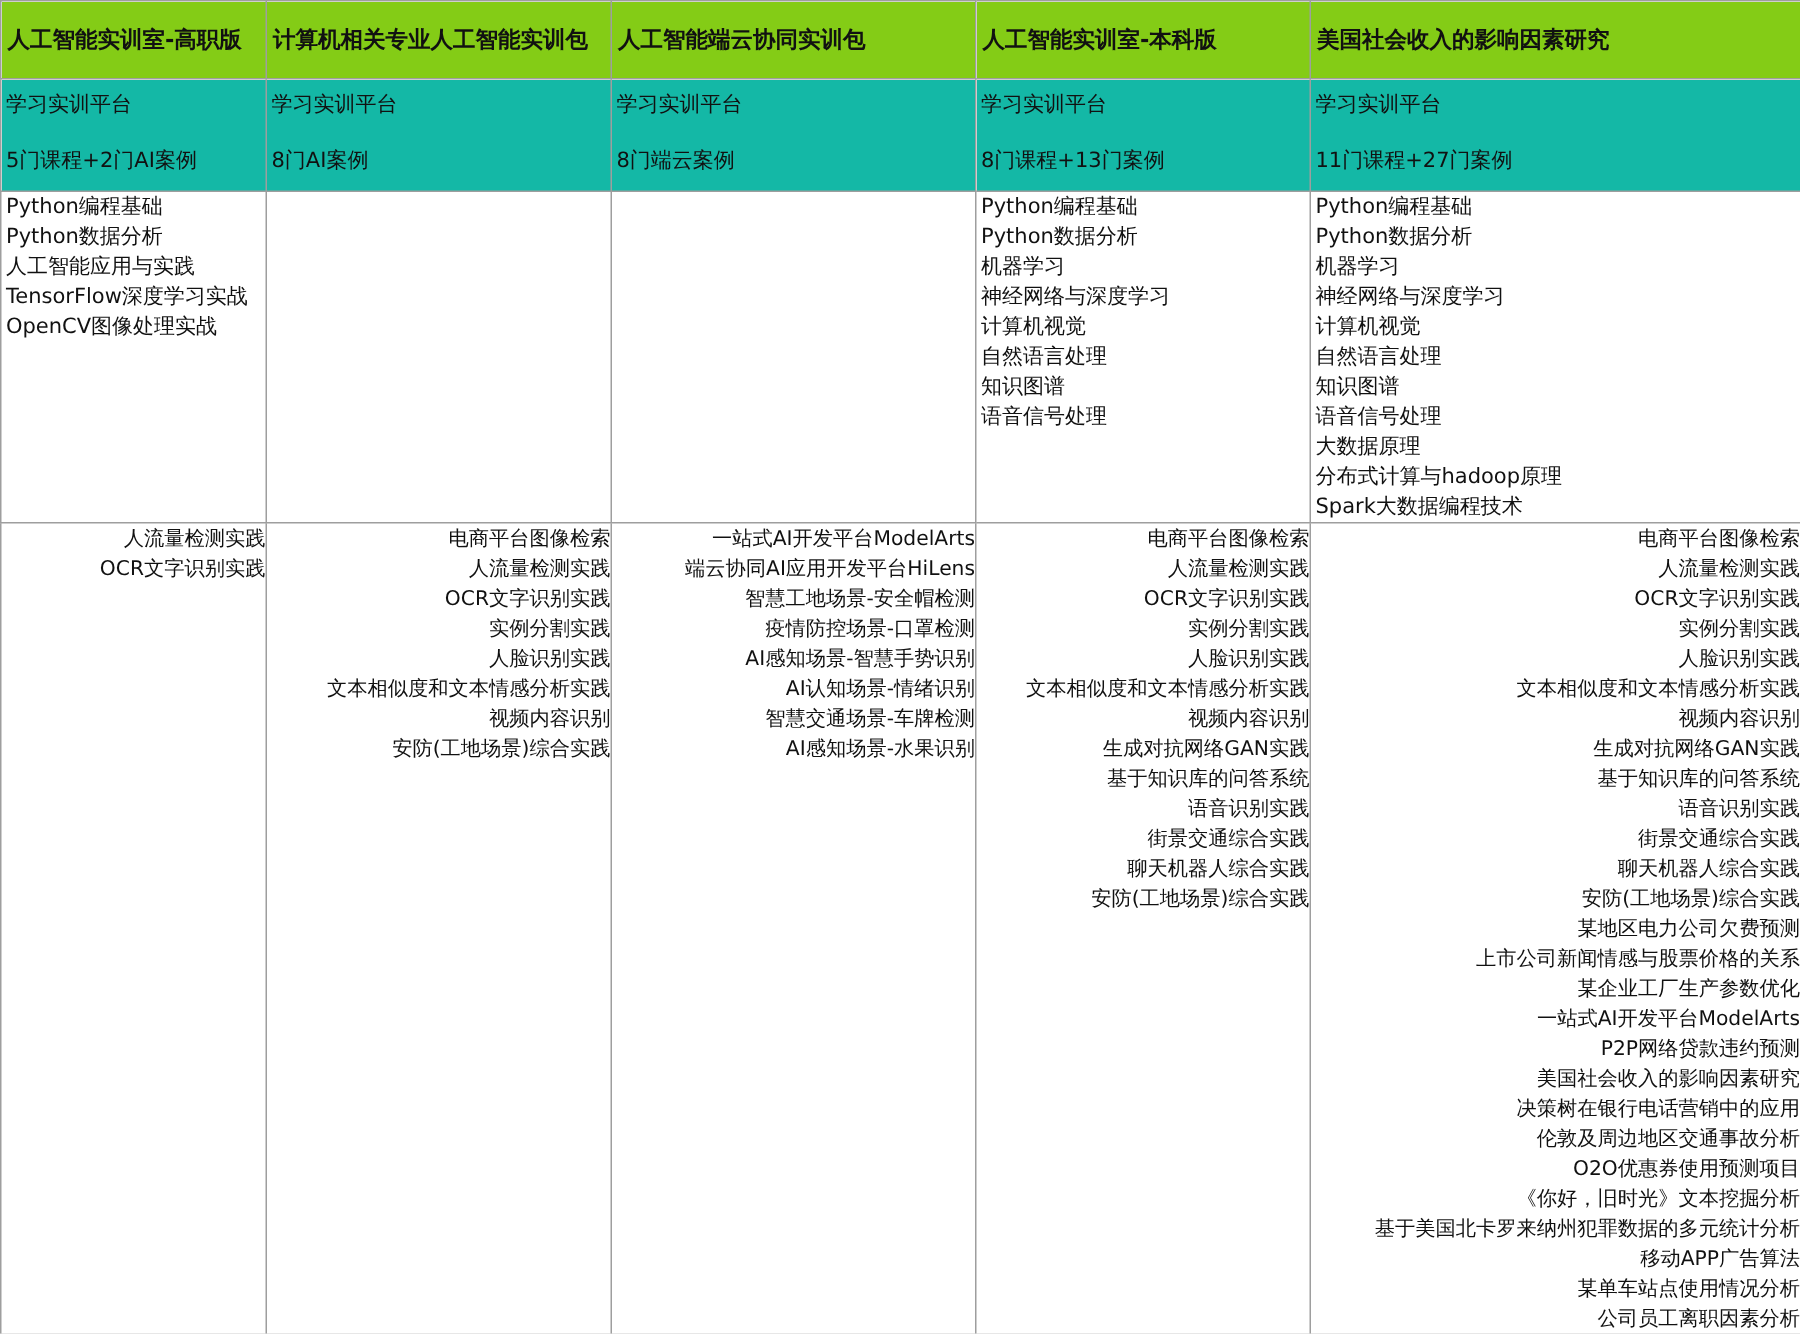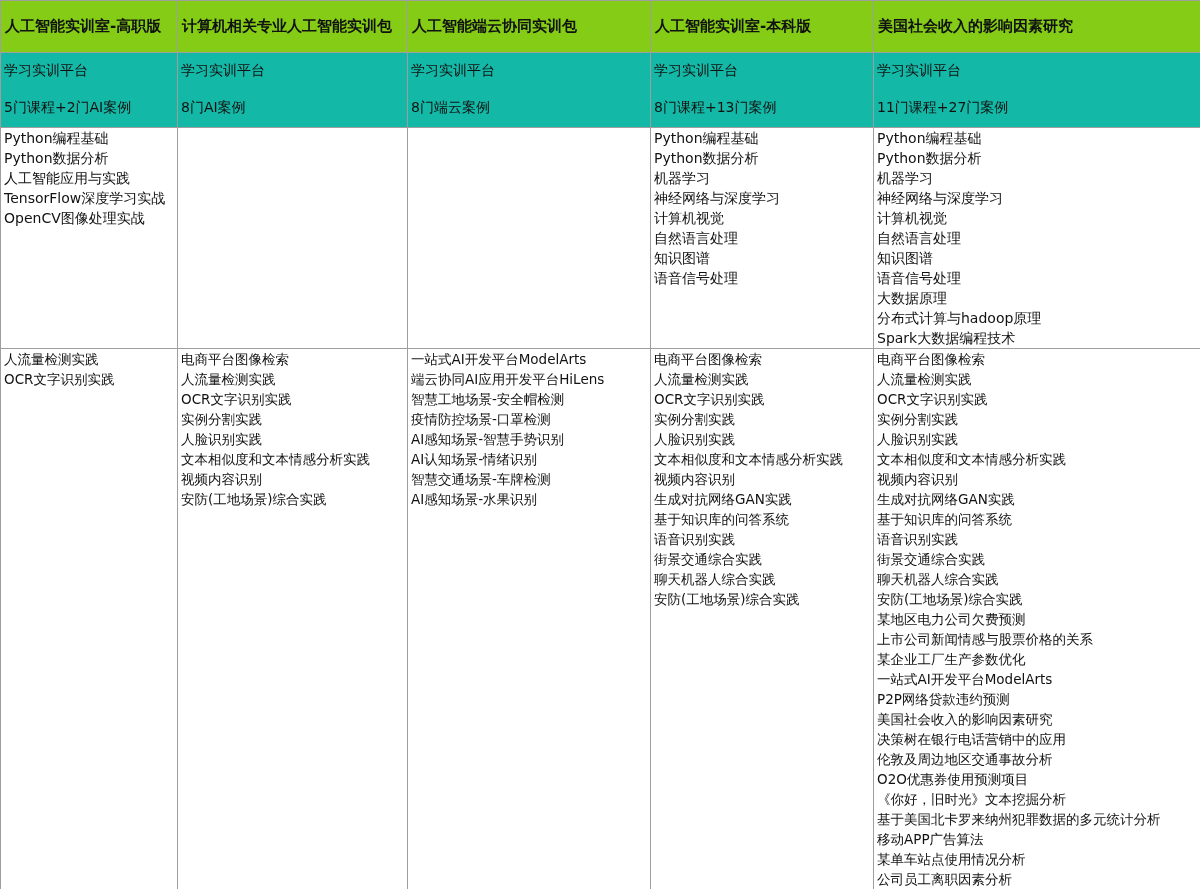--- a/index.html
+++ b/index.html
@@ -5,21 +5,21 @@
     html, body { margin: 0; padding: 0; background: #ffffff; }
     body { width: 1200px; height: 889px; overflow: hidden; font-family: "DejaVu Sans", "Liberation Sans", sans-serif; color: #111; }
     .sheet { position: relative; width: 1200px; height: 889px; }
     table { border-collapse: collapse; table-layout: fixed; width: 1200px; }
     td { border: 1px solid #9e9e9e; vertical-align: top; padding: 0 0 0 3px; overflow: hidden; white-space: nowrap; }
     tr.header td { background: #84cc16; height: 51px; vertical-align: middle; font-weight: bold; font-size: 15px; padding-left: 4px; }
     tr.platform td { background: #14b8a6; height: 74px; font-size: 14px; }
     tr.platform .p-line1 { display: block; margin-top: 7px; line-height: 20px; }
     tr.platform .p-line2 { display: block; margin-top: 17px; line-height: 20px; }
     tr.courses td { height: 220px; font-size: 14px; }
-    tr.cases td { height: 539px; font-size: 13.5px; }
+    tr.cases td { height: 539px; font-size: 13.5px; text-align: right; }
     .list { list-style: none; margin: 0; padding: 0; }
     .list li { line-height: 20px; height: 20px; }
     tr.courses .list, tr.cases .list { margin-top: 0px; }
   </style>
 </head>
 <body>
 
 <div class="sheet">
   <table>
     <colgroup>

